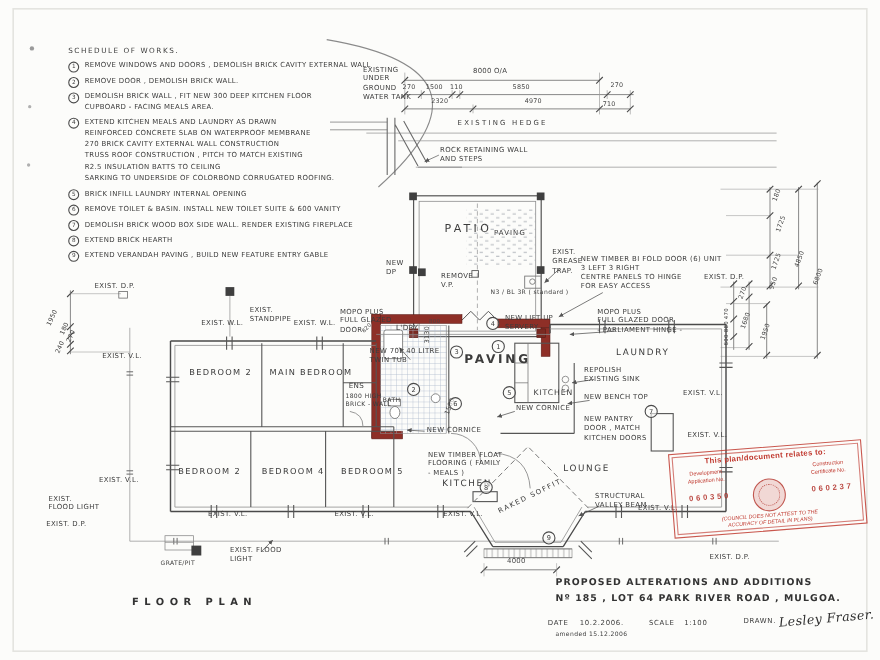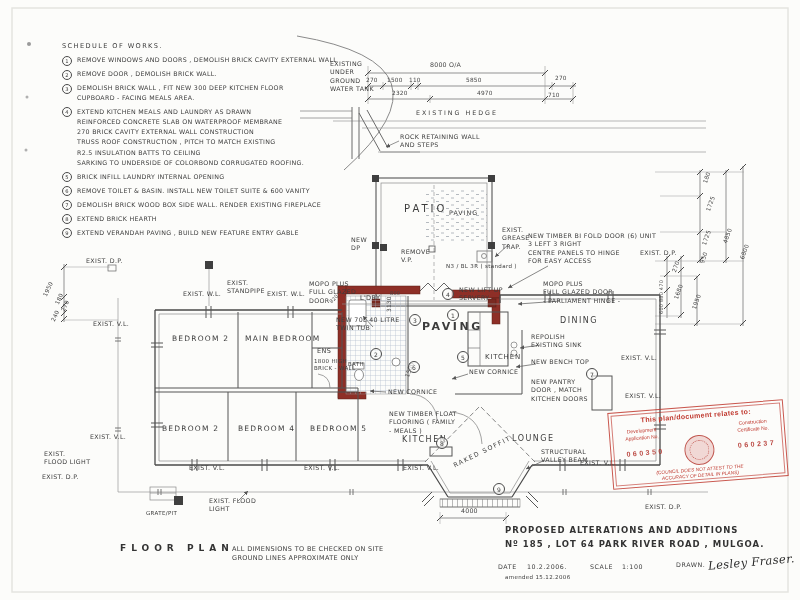--- a/index.html
+++ b/index.html
@@ -311,37 +311,37 @@
   <div class="lbl room" style="left:245px;top:334px">MAIN BEDROOM</div>
   <div class="lbl s65" style="left:317px;top:347px">ENS</div>
   <div class="lbl s55" style="left:314px;top:358px">1800 HIGH
 BRICK - WALL</div>
   <div class="lbl" style="left:336px;top:316px">NEW  70L 40 LITRE
 TWIN TUB</div>
   <div class="lbl s65" style="left:360px;top:294px">L'DRY</div>
   <div class="lbl s55" style="left:348px;top:361px">BATH</div>
   <div class="lbl meals" style="left:422px;top:320px">PAVING</div>
   <div class="lbl s7" style="left:485px;top:353px;letter-spacing:.8px">KITCHEN</div>
-  <div class="lbl room8" style="left:560px;top:316px">DINING</div>
+  <div class="lbl room8" style="left:560px;top:316px">LAUNDRY</div>
   <div class="lbl" style="left:531px;top:333px">REPOLISH
 EXISTING  SINK</div>
   <div class="lbl" style="left:531px;top:358px">NEW BENCH  TOP</div>
   <div class="lbl" style="left:531px;top:378px">NEW  PANTRY
 DOOR ,  MATCH
 KITCHEN  DOORS</div>
   <div class="lbl" style="left:469px;top:368px">NEW  CORNICE</div>
   <div class="lbl" style="left:388px;top:388px">NEW  CORNICE</div>
   <div class="lbl" style="left:621px;top:354px">EXIST. V.L.</div>
   <div class="lbl" style="left:625px;top:392px">EXIST. V.L.</div>
 
   <div class="lbl" style="left:389px;top:410px">NEW TIMBER  FLOAT
 FLOORING  ( FAMILY
 -  MEALS )</div>
   <div class="lbl room8" style="left:402px;top:435px">KITCHEN</div>
-  <div class="lbl room8" style="left:512px;top:434px">LOUNGE</div>
+  <div class="lbl room8" style="left:512px;top:421px">LOUNGE</div>
   <div class="lbl rot" style="left:452px;top:462px;transform:rotate(-26deg);letter-spacing:1.5px">RAKED   SOFFIT</div>
   <div class="lbl" style="left:541px;top:448px">STRUCTURAL
 VALLEY  BEAM</div>
   <div class="lbl room" style="left:162px;top:424px">BEDROOM 2</div>
   <div class="lbl room" style="left:238px;top:424px">BEDROOM 4</div>
   <div class="lbl room" style="left:310px;top:424px">BEDROOM 5</div>
   <div class="lbl" style="left:90px;top:433px">EXIST. V.L.</div>
   <div class="lbl" style="left:44px;top:450px">EXIST.
 FLOOD  LIGHT</div>
   <div class="lbl" style="left:42px;top:473px">EXIST. D.P.</div>
@@ -375,22 +375,20 @@
     <div class="numL">060350</div>
     <div class="numR">060237</div>
     <div class="seal">
         <div class="in"></div>
       </div>
     <div class="ftr">(COUNCIL DOES NOT ATTEST TO THE
 ACCURACY OF DETAIL IN PLANS)</div>
   </div>
 
   <div class="lbl floorplan" style="left:120px;top:543px">FLOOR   PLAN</div>
-  <div class="lbl" style="left:232px;top:545px;font-size:6.5px">ALL  DIMENSIONS  TO  BE  CHECKED  ON  SITE
-GROUND  LINES  APPROXIMATE  ONLY</div>
   <div class="lbl ttl1" style="left:505px;top:525px">PROPOSED  ALTERATIONS  AND  ADDITIONS</div>
   <div class="lbl ttl1" style="left:505px;top:539px">Nº 185 ,  LOT  64    PARK   RIVER   ROAD ,   MULGOA.</div>
   <div class="lbl tb" style="left:498px;top:563px">DATE</div>
   <div class="lbl tb" style="left:527px;top:563px">10.2.2006.</div>
   <div class="lbl" style="left:505px;top:574px;font-size:5.5px">amended  15.12.2006</div>
   <div class="lbl tb" style="left:590px;top:563px">SCALE</div>
   <div class="lbl tb" style="left:622px;top:563px">1:100</div>
   <div class="lbl tb" style="left:676px;top:561px">DRAWN.</div>
   <div class="lbl sig" style="left:708px;top:555px">Lesley Fraser.</div>
 

